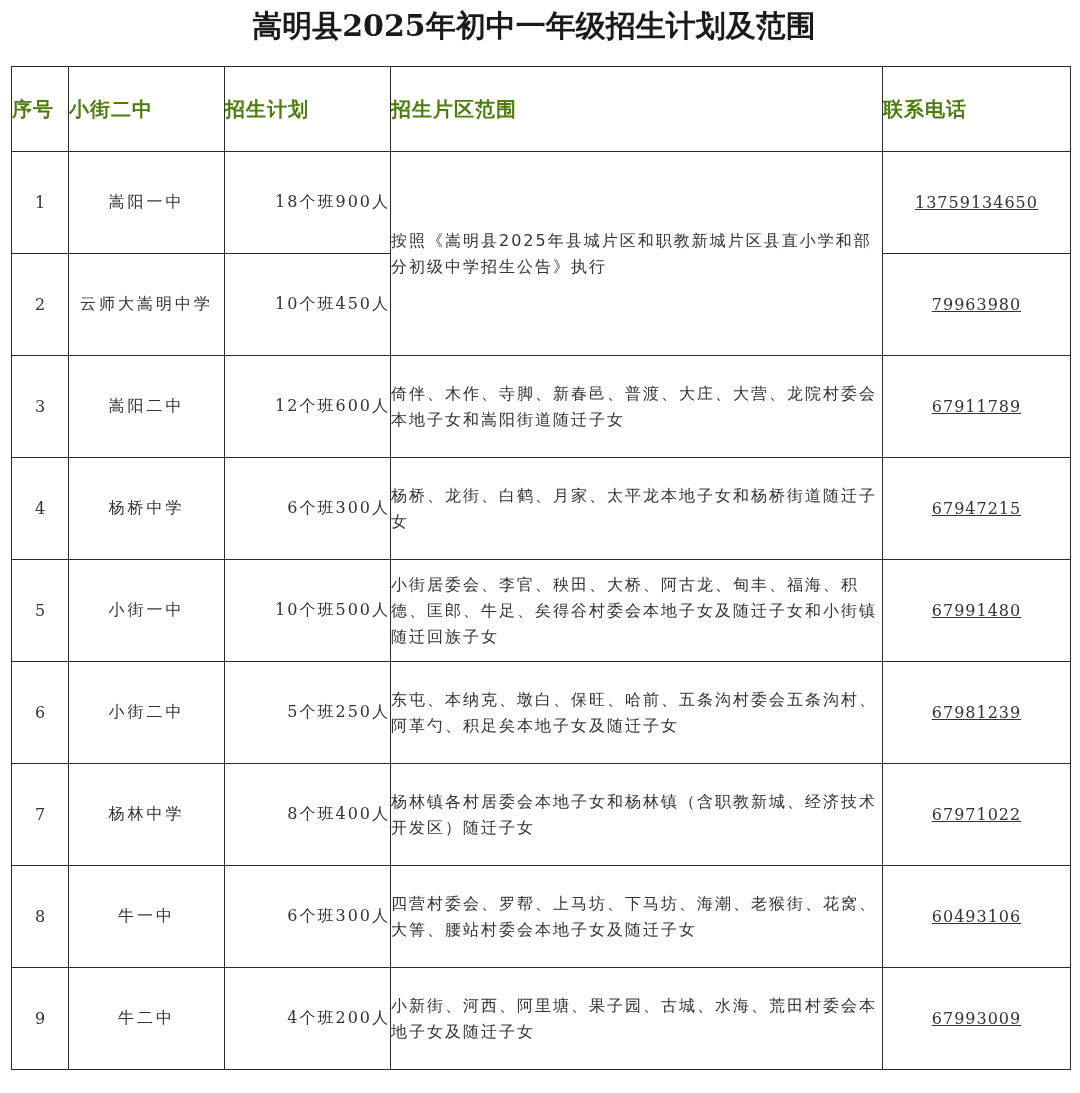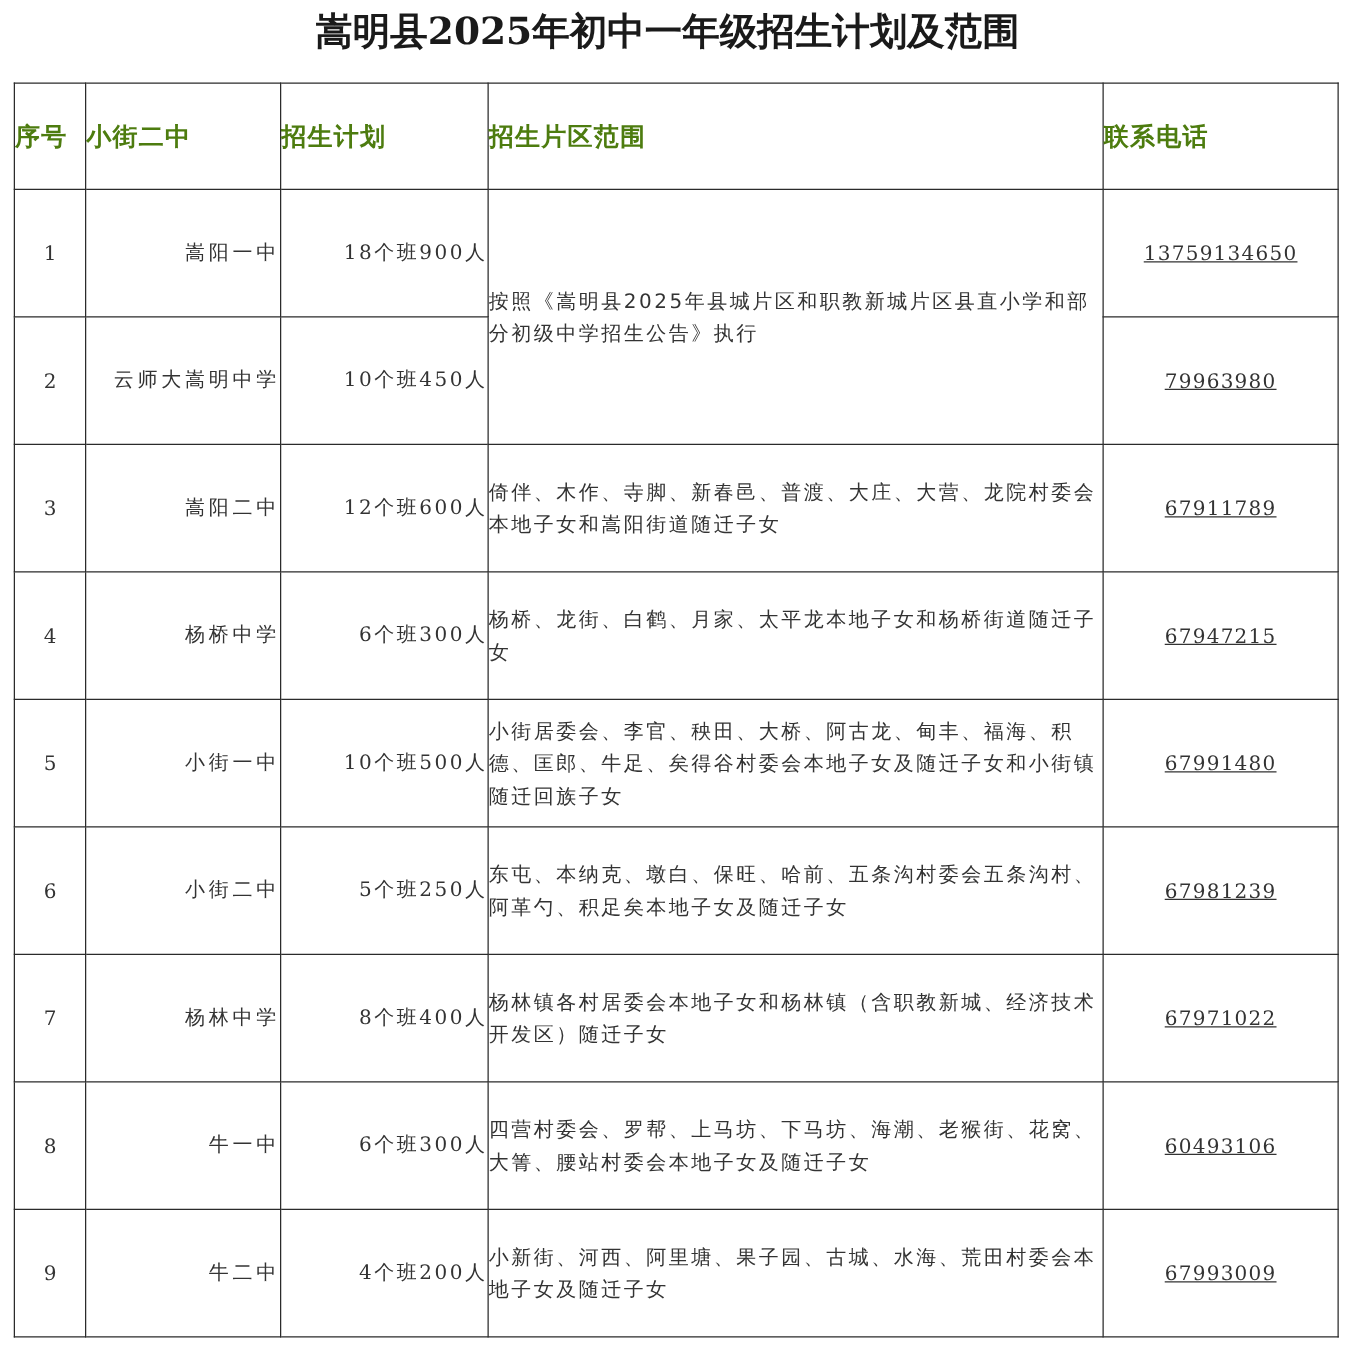--- a/index.html
+++ b/index.html
@@ -54,21 +54,21 @@
       height: 101px;
       font-size: 16px;
       color: #333;
     }
     .col-seq { width: 57px; }
     .col-school { width: 156px; }
     .col-plan { width: 166px; }
     .col-range { width: 492px; }
     .col-phone { width: 188px; }
     td.c-seq { text-align: center; font-size: 16px; }
-    td.c-school { text-align: right; letter-spacing: 3px; font-size: 16px; color: #444; font-family: Liberation Mono, monospace;}
+    td.c-school { text-align: center; letter-spacing: 3px; font-size: 16px; color: #444; font-family: Liberation Mono, monospace;}
     td.c-plan { text-align: right; letter-spacing: 2px; font-size: 17px; color: #333; }
     td.c-range {
       text-align: left;
       padding: 0 4px 0 5px;
       font-size: 18px;
       line-height: 26px;
       letter-spacing: 2px;
       color: #222;
       font-family: "DejaVu Sans", "Liberation Sans", sans-serif;
       margin-left: 32px;

